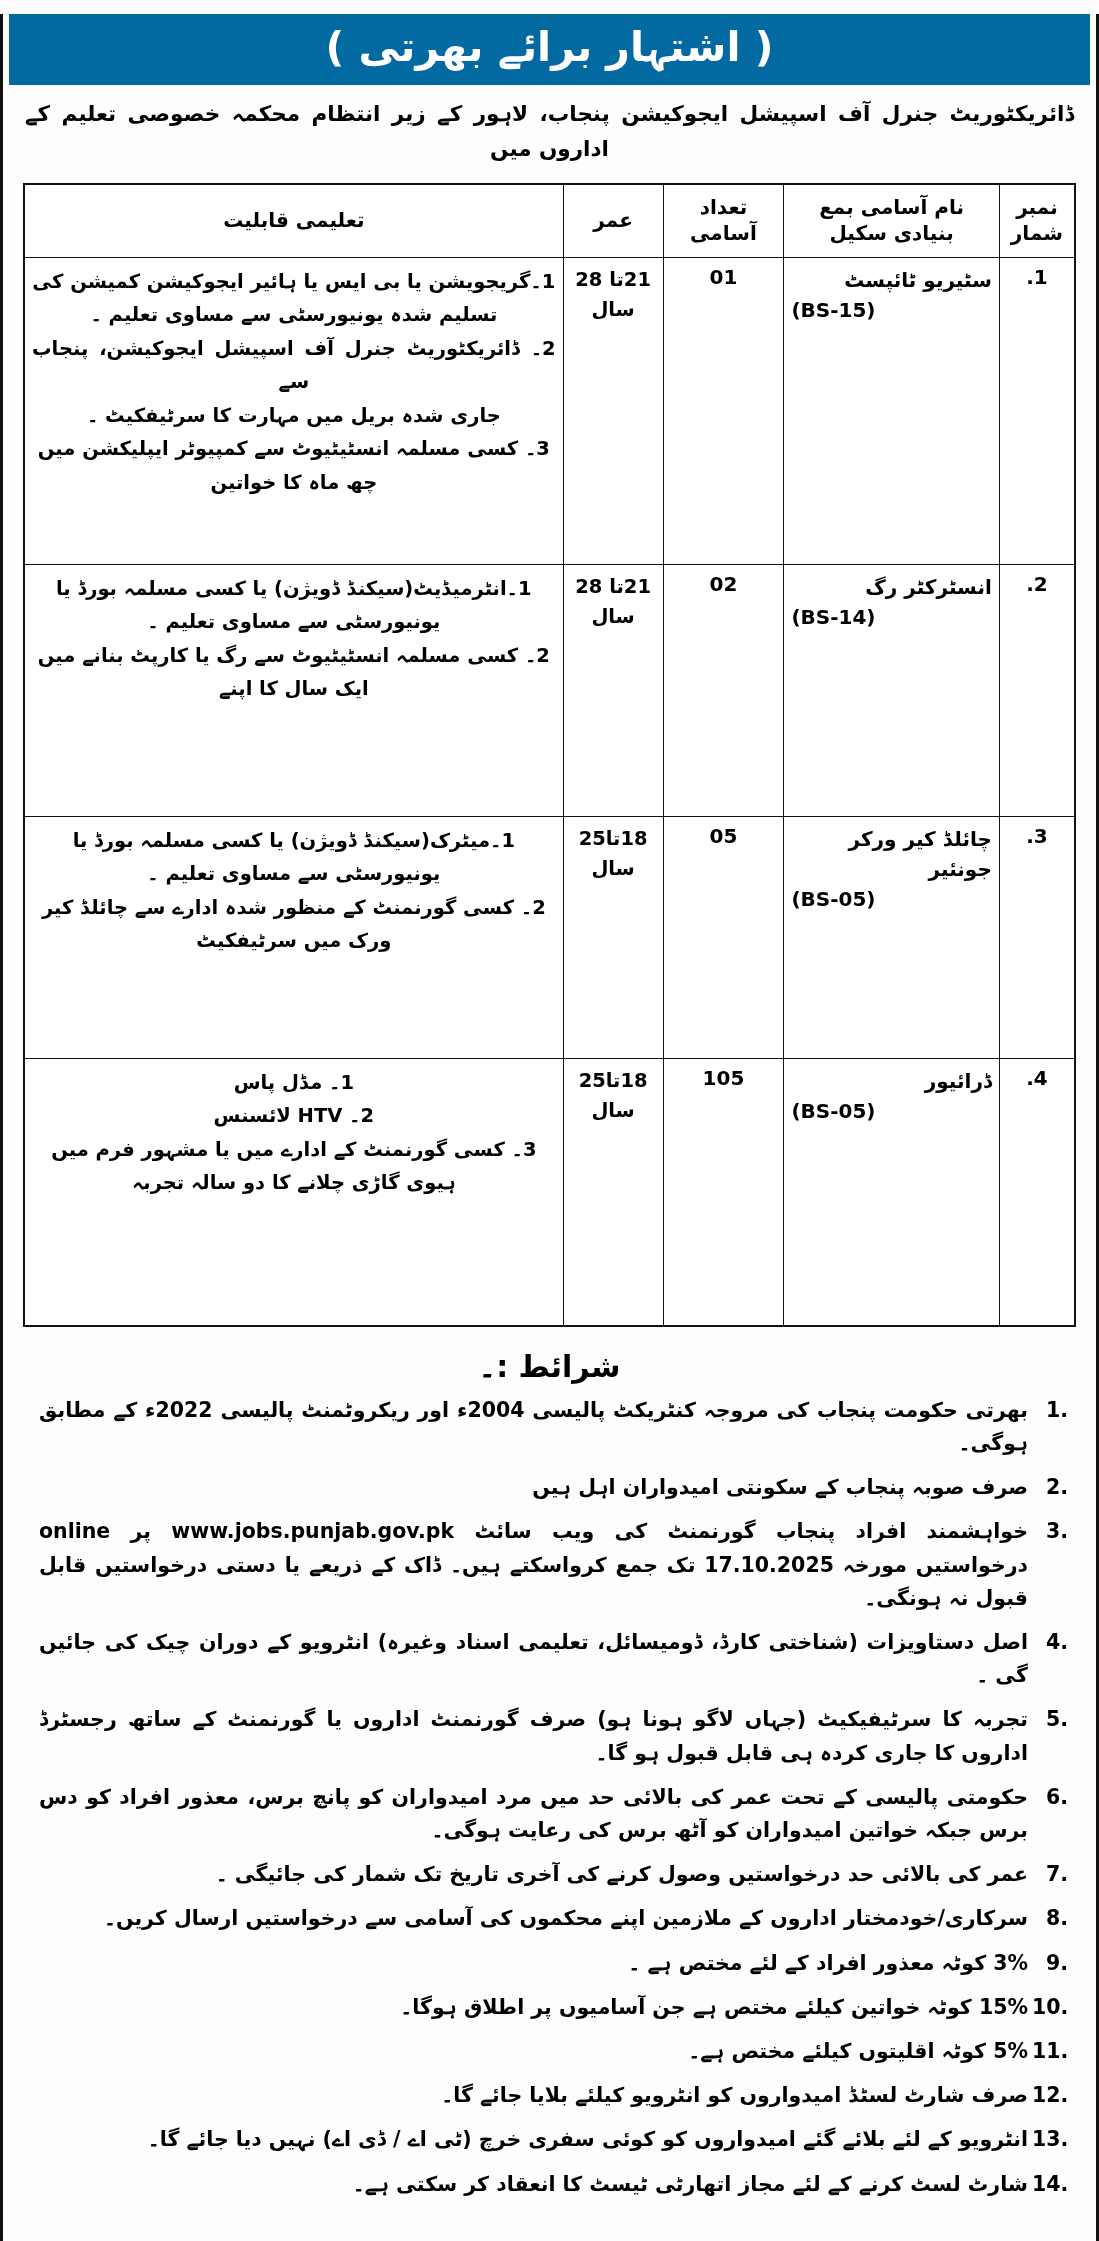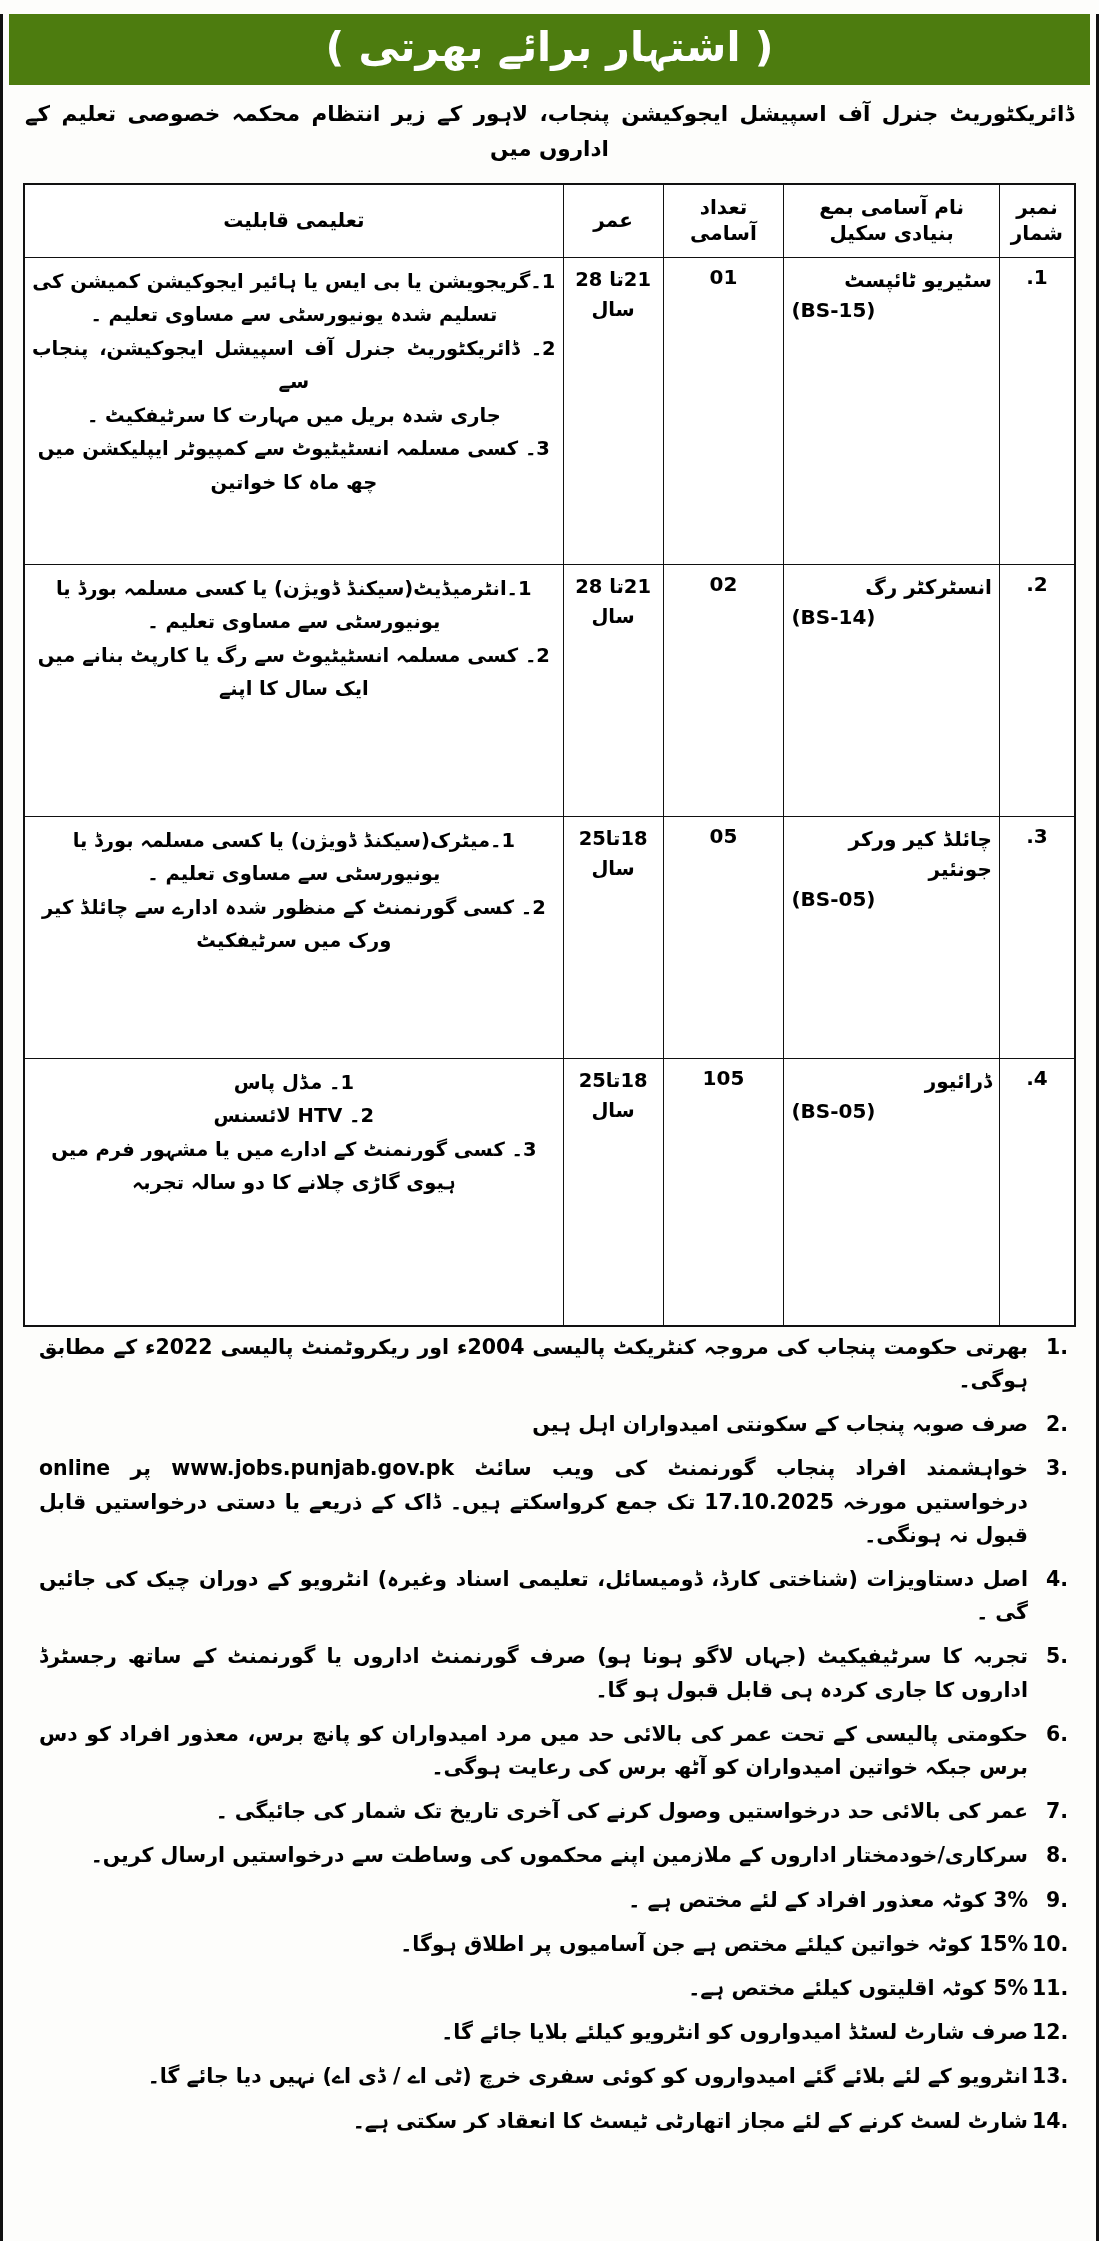--- a/index.html
+++ b/index.html
@@ -25,21 +25,21 @@
   .frame {
     border-right: 3px solid #111;
     border-left: 3px solid #111;
     min-height: 2241px;
     box-sizing: border-box;
     padding: 0 6px;
   }
 
   
   .header-banner {
-    background: #4d7c0f;
+    background: #0369a1;
     color: #ffffff;
     text-align: center;
     padding: 10px 0 14px 0;
     margin: 14px 0 0 0;
   }
   .header-banner .title {
     font-size: 41px;
     font-weight: bold;
     letter-spacing: 1px;
     line-height: 1.15;
@@ -281,31 +281,32 @@
             <span class="q-line">2۔ HTV لائسنس</span>
             <span class="q-line">3۔ کسی گورنمنٹ کے ادارے میں یا مشہور فرم میں</span>
             <span class="q-line">ہیوی گاڑی چلانے کا دو سالہ تجربہ</span>
           </td>
         </tr>
 
       </tbody>
     </table>
   </div>
 
+  <div class="cond-heading">شرائط :۔</div>
   <ol class="conditions">
     <li>بھرتی حکومت پنجاب کی مروجہ کنٹریکٹ پالیسی 2004ء اور ریکروٹمنٹ پالیسی 2022ء کے مطابق ہوگی۔</li>
     <li>صرف صوبہ پنجاب کے سکونتی امیدواران اہل ہیں</li>
     <li>
       <span>خواہشمند افراد پنجاب گورنمنٹ کی ویب سائٹ www.jobs.punjab.gov.pk پر online درخواستیں مورخہ 17.10.2025 تک جمع کرواسکتے ہیں۔ ڈاک کے ذریعے یا دستی درخواستیں قابل قبول نہ ہونگی۔</span>
     </li>
     <li>اصل دستاویزات (شناختی کارڈ، ڈومیسائل، تعلیمی اسناد وغیرہ) انٹرویو کے دوران چیک کی جائیں گی ۔</li>
     <li>تجربہ کا سرٹیفیکیٹ (جہاں لاگو ہونا ہو) صرف گورنمنٹ اداروں یا گورنمنٹ کے ساتھ رجسٹرڈ اداروں کا جاری کردہ ہی قابل قبول ہو گا۔</li>
     <li>حکومتی پالیسی کے تحت عمر کی بالائی حد میں مرد امیدواران کو پانچ برس، معذور افراد کو دس برس جبکہ خواتین امیدواران کو آٹھ برس کی رعایت ہوگی۔</li>
     <li>عمر کی بالائی حد درخواستیں وصول کرنے کی آخری تاریخ تک شمار کی جائیگی ۔</li>
-    <li>سرکاری/خودمختار اداروں کے ملازمین اپنے محکموں کی وساطت سے درخواستیں ارسال کریں۔</li>
+    <li>سرکاری/خودمختار اداروں کے ملازمین اپنے محکموں کی آسامی سے درخواستیں ارسال کریں۔</li>
     <li>3% کوٹہ معذور افراد کے لئے مختص ہے ۔</li>
     <li>15% کوٹہ خواتین کیلئے مختص ہے جن آسامیوں پر اطلاق ہوگا۔</li>
     <li>5% کوٹہ اقلیتوں کیلئے مختص ہے۔</li>
     <li>صرف شارٹ لسٹڈ امیدواروں کو انٹرویو کیلئے بلایا جائے گا۔</li>
     <li>انٹرویو کے لئے بلائے گئے امیدواروں کو کوئی سفری خرچ (ٹی اے / ڈی اے) نہیں دیا جائے گا۔</li>
     <li>شارٹ لسٹ کرنے کے لئے مجاز اتھارٹی ٹیسٹ کا انعقاد کر سکتی ہے۔</li>
 
   </ol>
 
  </div>

